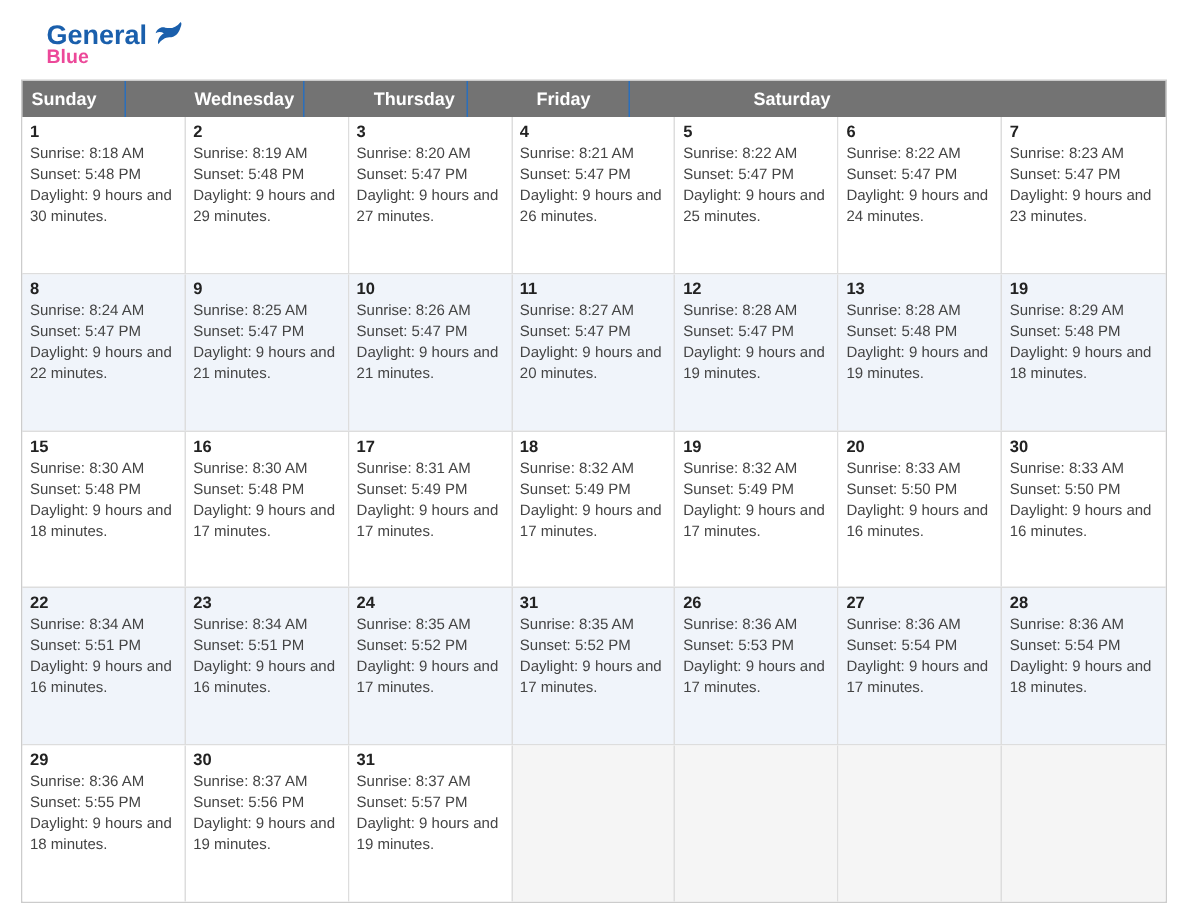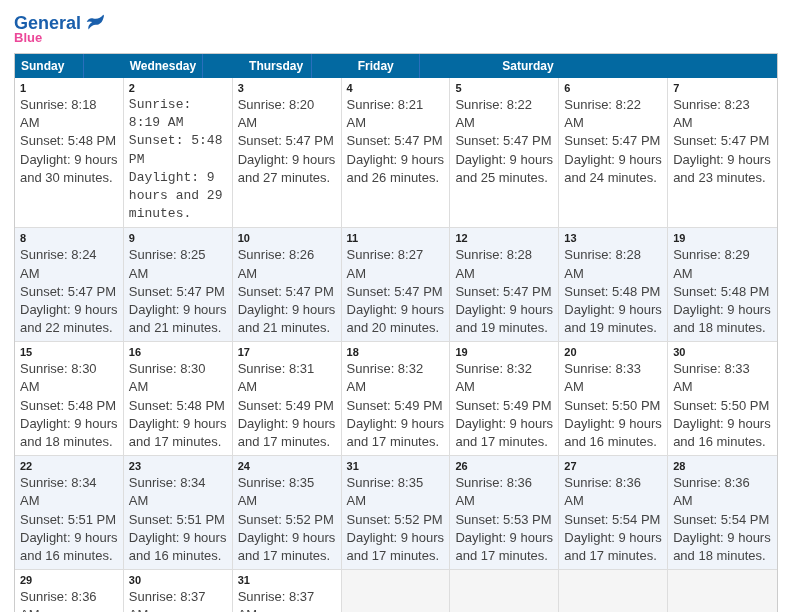--- a/index.html
+++ b/index.html
@@ -15,20 +15,21 @@
       height: 612px;
       padding: 12px 14px 10px 14px;
       display: flex;
       flex-direction: column;
     }
     .header {
       display: flex;
       justify-content: space-between;
       align-items: flex-start;
       margin-bottom: 8px;
+      margin-left: 17px;
     }
     .logo {
       display: flex;
       align-items: center;
       gap: 4px;
     }
     .title-block {
       text-align: right;
     }
     .title-block h1 {
@@ -43,21 +44,21 @@
     }
     .calendar {
       flex: 1;
       display: flex;
       flex-direction: column;
       border: 1px solid #ccc;
     }
     .cal-header {
       display: grid;
       grid-template-columns: repeat(7, 1fr);
-      background: #0369a1;
+      background: #737373;
       color: #fff;
       gap: 40px;
     }
     .cal-header-cell {
       padding: 5px 6px;
       font-size: 12px;
       font-weight: bold;
       text-align: left;
       border-right: 1px solid #2a6fbc;
     }
@@ -88,21 +89,21 @@
     .cal-cell.empty { background: #f5f5f5; }
     .cal-cell .day-num {
       font-size: 11px;
       font-weight: bold;
       color: #222;
       margin-bottom: 2px;
     }
     .cal-cell .info {
       color: #444;
       line-height: 1.4;
-      font-size: 13px;
+      font-size: 10px;
     }
     .row-alt .cal-cell { background: #f0f4fa; }
   </style>
 </head>
 <body>
 
 <div class="container">
   <div class="header">
     <div class="logo">
       <div style="display:flex;flex-direction:column;align-items:flex-start;">
@@ -132,21 +133,21 @@
     <div class="cal-body">
     <div class="cal-row">
           <div class="cal-cell">
             <div class="day-num">1</div>
             <div class="info" style="white-space: pre-line;">Sunrise: 8:18 AM
 Sunset: 5:48 PM
 Daylight: 9 hours and 30 minutes.</div>
           </div>
           <div class="cal-cell">
             <div class="day-num">2</div>
-            <div class="info" style="white-space: pre-line; font-family: Liberation Mono, monospace;">Sunrise: 8:19 AM
+            <div class="info" style="white-space: pre-line;">Sunrise: 8:19 AM
 Sunset: 5:48 PM
 Daylight: 9 hours and 29 minutes.</div>
           </div>
           <div class="cal-cell">
             <div class="day-num">3</div>
             <div class="info" style="white-space: pre-line;">Sunrise: 8:20 AM
 Sunset: 5:47 PM
 Daylight: 9 hours and 27 minutes.</div>
           </div>
           <div class="cal-cell">

